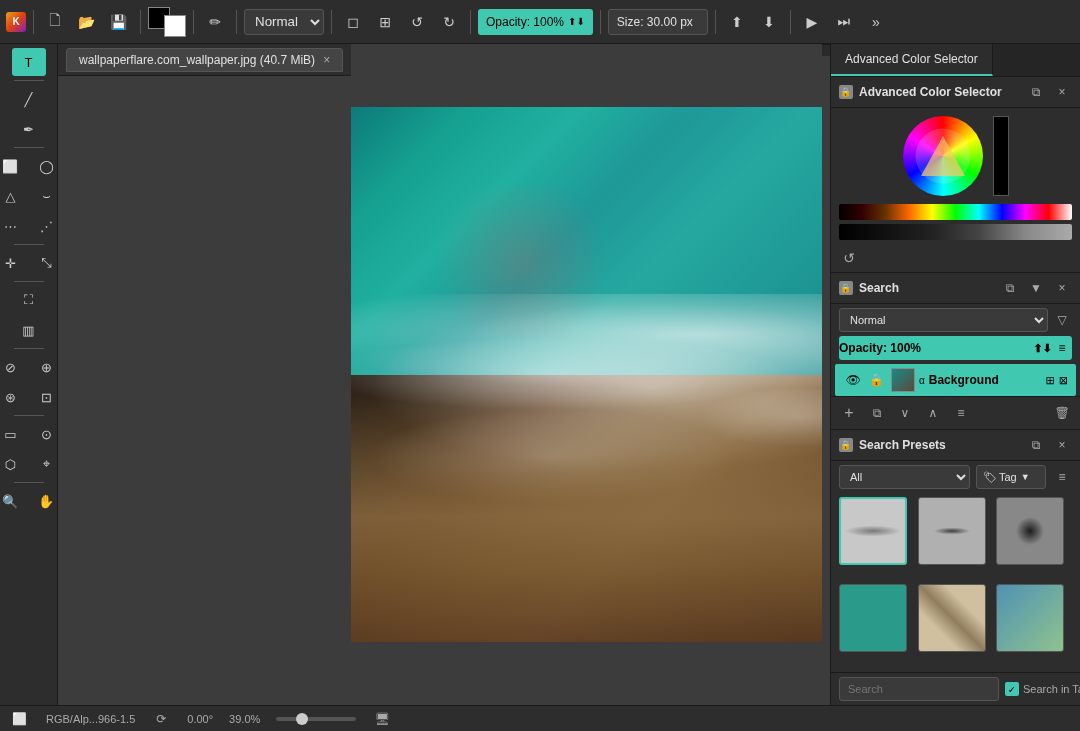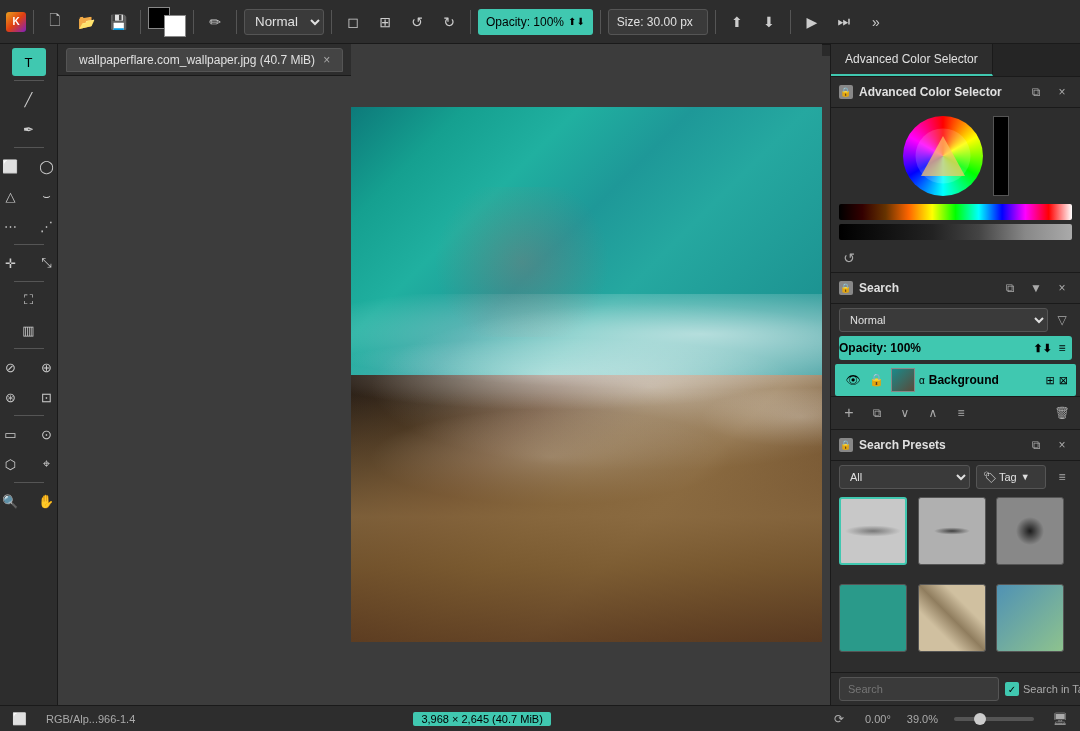--- a/index.html
+++ b/index.html
@@ -864,24 +864,21 @@
           <span>Search in Tag</span>
         </div>
       </div>
     </div>
   </div>
 
 </div>
 
 <div class="status-bar">
   <button class="icon-btn">⬜</button>
-  <span>RGB/Alp...966-1.4</span>
-  <div class="status-center">
-    <div class="status-dim-box">3,968 × 2,645 (40.7 MiB)</div>
-  </div>
+  <span>RGB/Alp...966-1.5</span>
   <button class="icon-btn">⟳</button>
   <span>0.00°</span>
   <span>39.0%</span>
   <div class="zoom-slider-area">
     <div class="zoom-slider">
       <div class="zoom-slider-thumb"></div>
     </div>
   </div>
   <button class="icon-btn">🖥</button>
 </div>

